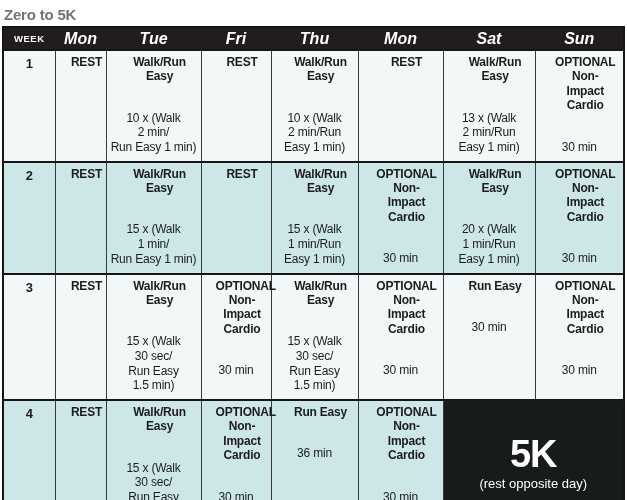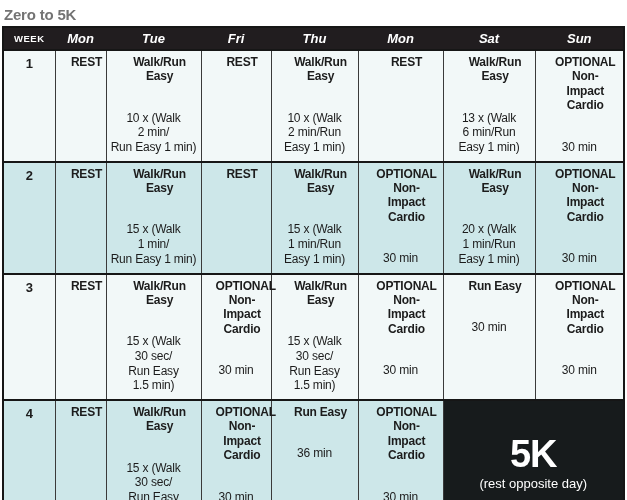--- a/index.html
+++ b/index.html
@@ -31,21 +31,21 @@
     margin-left: 2px;
     border: 2px solid #161616;
   }
   thead tr {
     height: 23px;
   }
   th {
     background: #211d1f;
     color: #ffffff;
     font-weight: 700;
-    font-size: 13px;
+    font-size: 16px;
     font-style: italic;
     text-align: center;
     padding: 0;
     border: 1px solid #211d1f;
   }
   th.week-head {
     font-style: normal;
     font-size: 9.5px;
     letter-spacing: 0.5px;
   }
@@ -158,21 +158,21 @@
 2 min/Run
 Easy 1 min)</div>
           </td>
           <td>
             <div class="cell-title">REST</div>
           </td>
           <td>
             <div class="cell-title">Walk/Run
 Easy</div>
             <div class="cell-detail">13 x (Walk
-6 min/Run
+2 min/Run
 Easy 1 min)</div>
           </td>
           <td>
             <div class="cell-title">OPTIONAL
 Non-
 Impact
 Cardio</div>
             <div class="cell-detail">30 min</div>
           </td>
         </tr>

